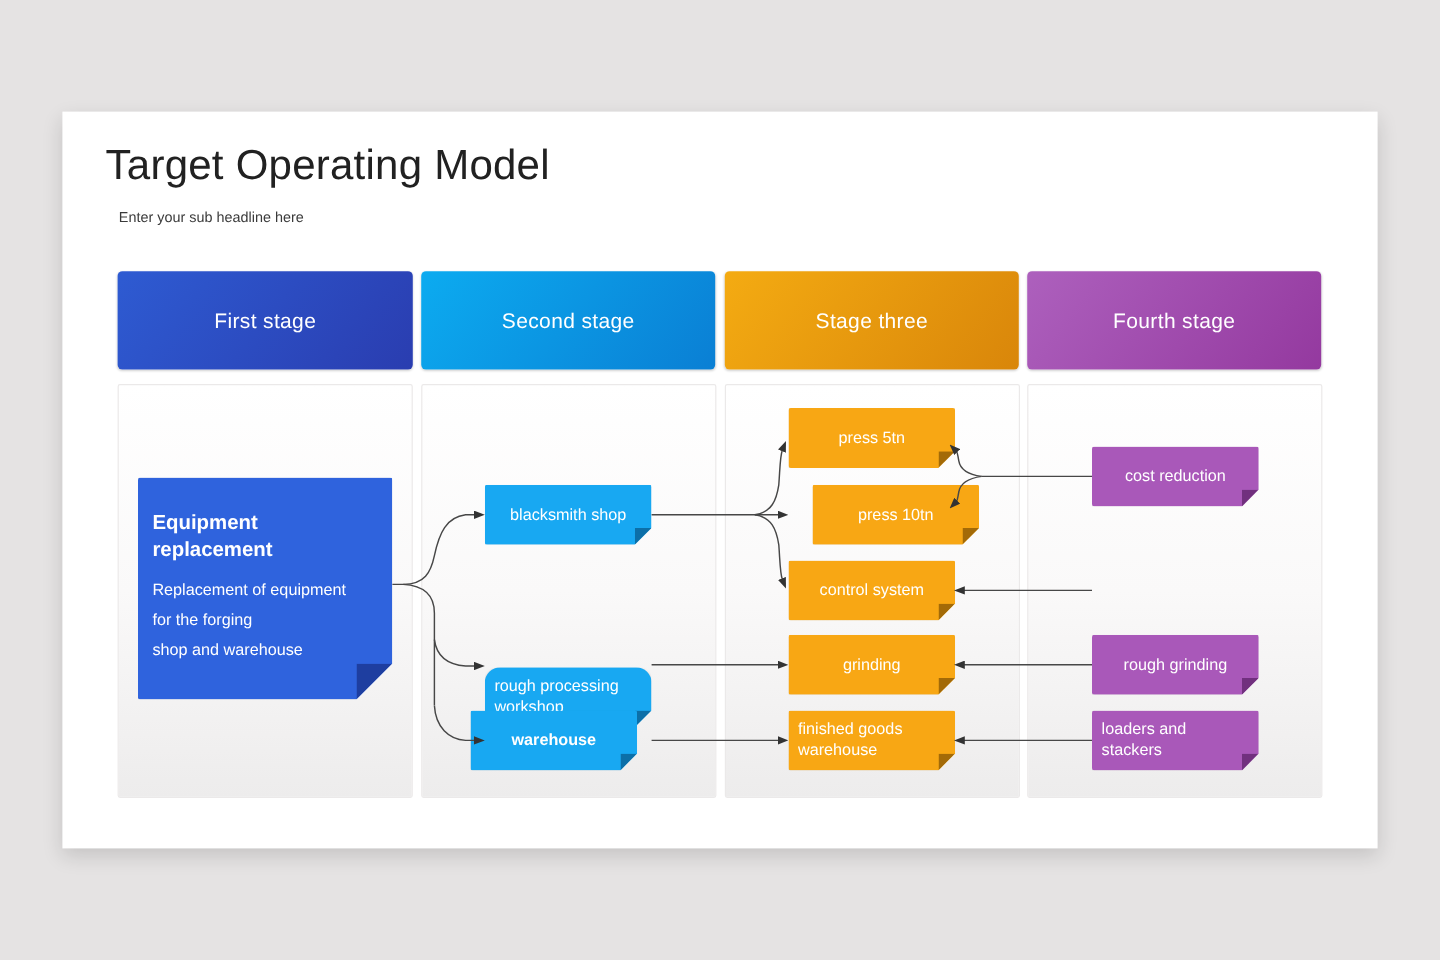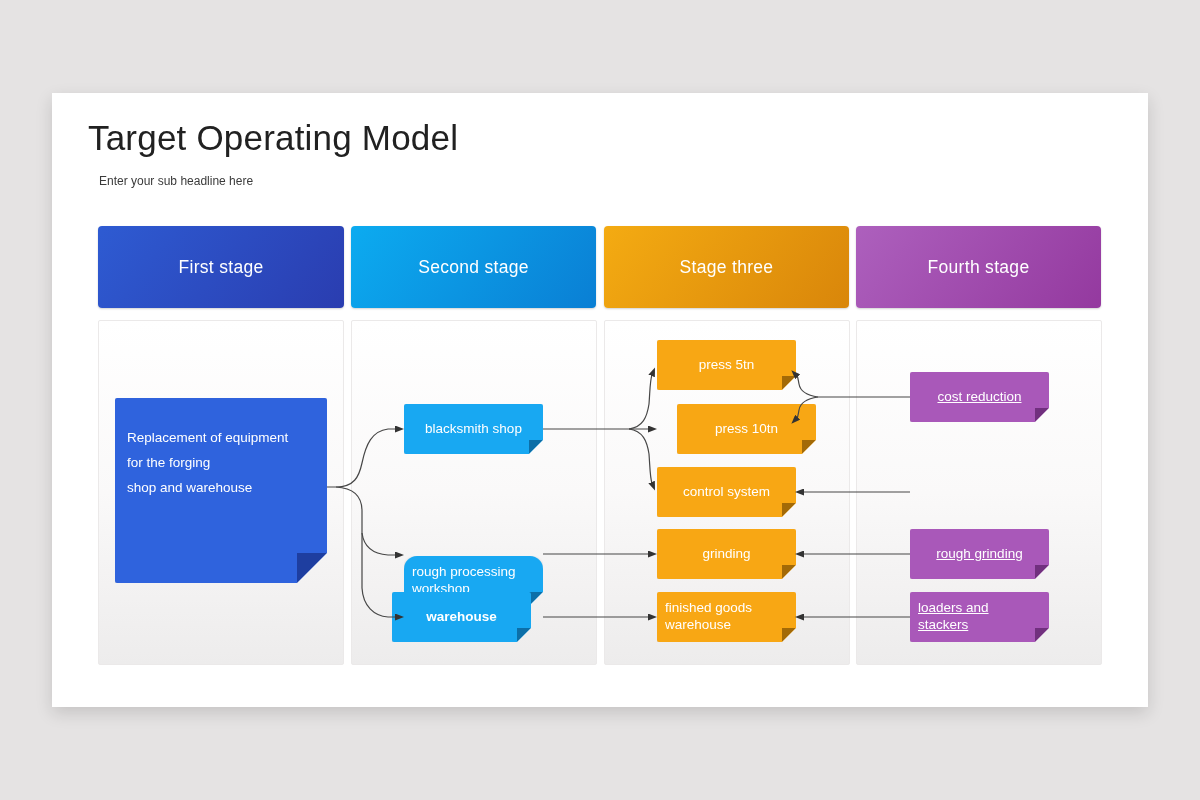--- a/index.html
+++ b/index.html
@@ -61,21 +61,21 @@
   }
   .note-lg::after{
     content:"";position:absolute;right:0;bottom:0;width:30px;height:30px;
     background:var(--node1_fold,#1e3ea0);
     clip-path:polygon(0 0,100% 0,0 100%);
   }
   .note-lg .nl-title{font-size:17px;font-weight:700;line-height:1.32;margin-bottom:9px;}
   .note-lg .nl-line{font-size:13.5px;line-height:25px;}
   .n2{background:var(--node2,#18a8f2);}  .n2::after{background:var(--node2_fold,#0c6fa8);}
   .n3{background:var(--node3,#f8a714);}  .n3::after{background:var(--node3_fold,#a36a07);}
-  .n4{background:var(--node4,#a958b9);text-decoration:underline;}  .n4::after{background:var(--node4_fold,#71307e);}
+  .n4{background:var(--node4,#a958b9);}  .n4::after{background:var(--node4_fold,#71307e);}
   .arrows{position:absolute;left:0;top:0;pointer-events:none;}
 </style>
 </head>
 <body>
 
 <div class="stage">
   <div class="card"></div>
 
   <div class="title">Target Operating Model</div>
   <div class="subtitle">Enter your sub headline here</div>
@@ -92,20 +92,21 @@
   <div class="hdr hdr4">
     <span>Fourth stage</span>
   </div>
 
   <div class="panel panel1"></div>
   <div class="panel panel2"></div>
   <div class="panel panel3"></div>
   <div class="panel panel4"></div>
 
   <div class="note note-lg">
+    <div class="nl-title">Equipment replacement</div>
     <div class="nl-line">Replacement of equipment</div>
     <div class="nl-line">for the forging</div>
     <div class="nl-line">shop and warehouse</div>
   </div>
 
   <div class="note note-sm n2" style="left:404px;top:404px;">blacksmith shop</div>
   <div class="note note-sm n2" style="left:404px;top:556px;border-radius:13px;">rough processing workshop</div>
   <div class="note note-sm n2" style="left:392px;top:592px;font-weight:bold;">warehouse</div>
 
   <div class="note note-sm n3" style="left:657px;top:340px;">press 5tn</div>

